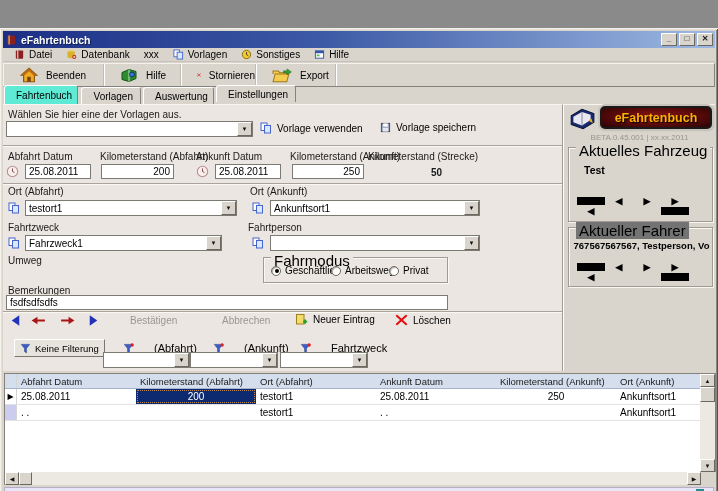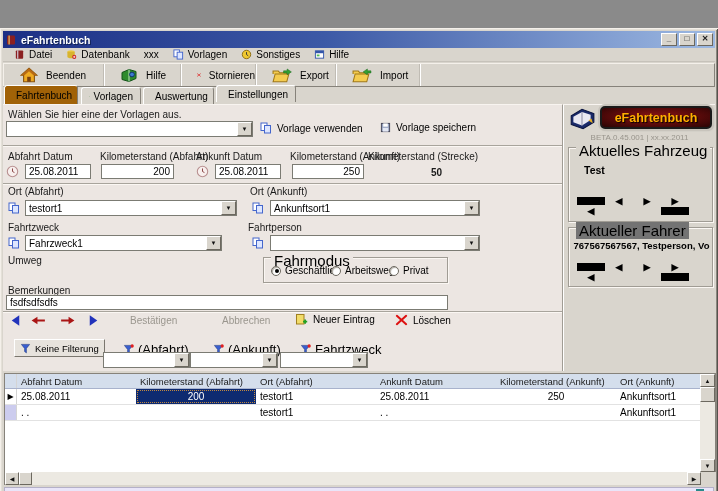--- a/index.html
+++ b/index.html
@@ -21,21 +21,21 @@
   .mitem{display:flex;align-items:center;gap:4px;padding:0 7px;height:13px;font-size:10px;white-space:nowrap}
   
   .toolbar{position:absolute;left:3px;top:35px;width:712px;height:24px;background:#d9d5cd;display:flex;
     border:1px solid;border-color:#f4f0ea #86827a #86827a #f4f0ea}
   .tseg{display:flex;align-items:center;gap:8px;padding-left:16px;font-size:10px;white-space:nowrap;
     border-right:1px solid #c0bcb4;box-shadow:1px 0 0 #fff}
   .tseg:last-child{border-right:none;box-shadow:none;flex:1}
   
   .tab{position:absolute;background:#d9d5cd;border:1px solid #86827a;border-left-color:#fff;border-top-color:#fff;
     border-bottom:none;border-radius:3px 3px 0 0;display:flex;align-items:center;gap:4px;padding:0 7px;font-size:10px;white-space:nowrap}
-  .tab.active{background:#a16207;z-index:3}
+  .tab.active{background:#5eead4;z-index:3}
   
   .content-left{position:absolute;left:3px;top:76px;width:559px;height:267px;background:#ece6e2;border-top:1px solid #f8f4f0}
   .content-right{position:absolute;left:562px;top:76px;width:153px;height:267px;background:#d9d5cd;
     border-left:1px solid #a09c94;box-shadow:inset 1px 0 0 #fff;border-top:1px solid #f8f4f0}
   .lbl{position:absolute;font-size:10px;white-space:nowrap;color:#1a1a1a}
   .fld{position:absolute;background:#fff;border:1px solid #7b7b73;font-family:"Liberation Sans",sans-serif;
     font-size:10px;padding:0 3px;height:15px;color:#000}
   input.fld{outline:none}
   .combo{position:absolute;background:#fff;border:1px solid #7b7b73;height:16px}
   .combo .cv{position:absolute;left:3px;top:2px;font-size:10px;white-space:nowrap}
@@ -46,21 +46,21 @@
   .flatbtn{position:absolute;display:flex;align-items:center;gap:5px;font-size:10px;white-space:nowrap;cursor:default}
   .groupbox{position:absolute;border:1px solid #a09c94;box-shadow:inset 1px 1px 0 #fbf7f3, 1px 1px 0 #fbf7f3}
   .gb-title{position:absolute;top:-6px;left:7px;font-size:15px;padding:0 3px;white-space:nowrap}
   .radio{display:inline-flex;align-items:center;gap:4px;font-size:10px;white-space:nowrap}
   .rdot{width:10px;height:10px;border-radius:50%;background:#fff;border:1px solid #6c685f;
     box-shadow:inset 1px 1px 1px #b0aca4;position:relative}
   .radio.checked .rdot::after{content:"";position:absolute;left:2.5px;top:2.5px;width:4px;height:4px;border-radius:50%;background:#000}
   .disabled-txt{color:#9a968e}
   .fbtn{position:absolute;display:flex;align-items:center;gap:4px;background:#e7e3dd;font-size:9.5px;padding:0 5px;height:18px;
     border:1px solid;border-color:#fff #7a766e #7a766e #fff;white-space:nowrap}
-  .flabel{position:absolute;display:flex;align-items:center;gap:4px;font-size:13px;white-space:nowrap}
+  .flabel{position:absolute;display:flex;align-items:center;gap:20px;font-size:11px;white-space:nowrap}
   
   .grid{position:absolute;left:4px;top:345px;width:712px;height:112px;background:#fff;border:1px solid #86827a}
   .ghead{display:flex;height:15px;background:#d4deec;border-bottom:1px solid #a8b2cc;font-size:9.5px;color:#1a1a1a}
   .gh{padding:2px 0 0 4px;white-space:nowrap;overflow:hidden}
   .grow{display:flex;height:16px;border-bottom:1px solid #e2e2e2;font-size:10px}
   .gc{padding:2px 0 0 4px;white-space:nowrap;overflow:hidden}
   .gc.num{text-align:center;padding-left:0}
   .ind{width:12px;border-right:1px solid #d4d4d4;font-size:8px;line-height:15px;text-align:center}
   .sel{background:#0d2a70;color:#fff;outline:1px dotted #c08840;outline-offset:-2px}
   .sbtn{position:absolute;background:#d9d5cd;border:1px solid;border-color:#fff #6c685f #6c685f #fff;
@@ -166,28 +166,20 @@
         </svg>
       <span>Stornieren</span>
     </div>
     <div class="tseg" style="width:80px">
       <svg width="20" height="15" viewBox="0 0 19 14">
           <path d="M1 5.5 V2.8 H6 L7.5 4.4 H14 V5.5" fill="#f4cc50" stroke="#a07818"></path>
           <path d="M1 13 L3 5.5 H16 L14 13 Z" fill="#f4cc50" stroke="#a07818"></path>
           <path d="M11 2.6 h3.4 V.8 L18.4 3.6 14.4 6.4 V4.6 H11 Z" fill="#35a035" stroke="#1a6a1a" stroke-width=".5"></path>
         </svg>
       <span>Export</span>
-    </div>
-    <div class="tseg" style="width:84px">
-      <svg width="20" height="15" viewBox="0 0 19 14">
-          <path d="M1 5.5 V2.8 H6 L7.5 4.4 H14 V5.5" fill="#f4cc50" stroke="#a07818"></path>
-          <path d="M1 13 L3 5.5 H16 L14 13 Z" fill="#f4cc50" stroke="#a07818"></path>
-          <path d="M18 2.6 h-3.4 V.8 L10.6 3.6 14.6 6.4 V4.6 H18 Z" fill="#35a035" stroke="#1a6a1a" stroke-width=".5"></path>
-        </svg>
-      <span>Import</span>
     </div>
     <div class="tseg"></div>
   </div>
 
   <div class="abs" style="left:3px;top:57px;width:712px;height:19px">
     <div class="tab active" style="left:1px;top:0;height:19px;width:74px">
       <svg width="11" height="11" viewBox="0 0 12 12">
           <rect x="2" y="1.5" width="8" height="9" rx="1" fill="#8b2020"></rect>
           <rect x="3.5" y="1.5" width="1.2" height="9" fill="#d8d8e8"></rect>
         </svg>

